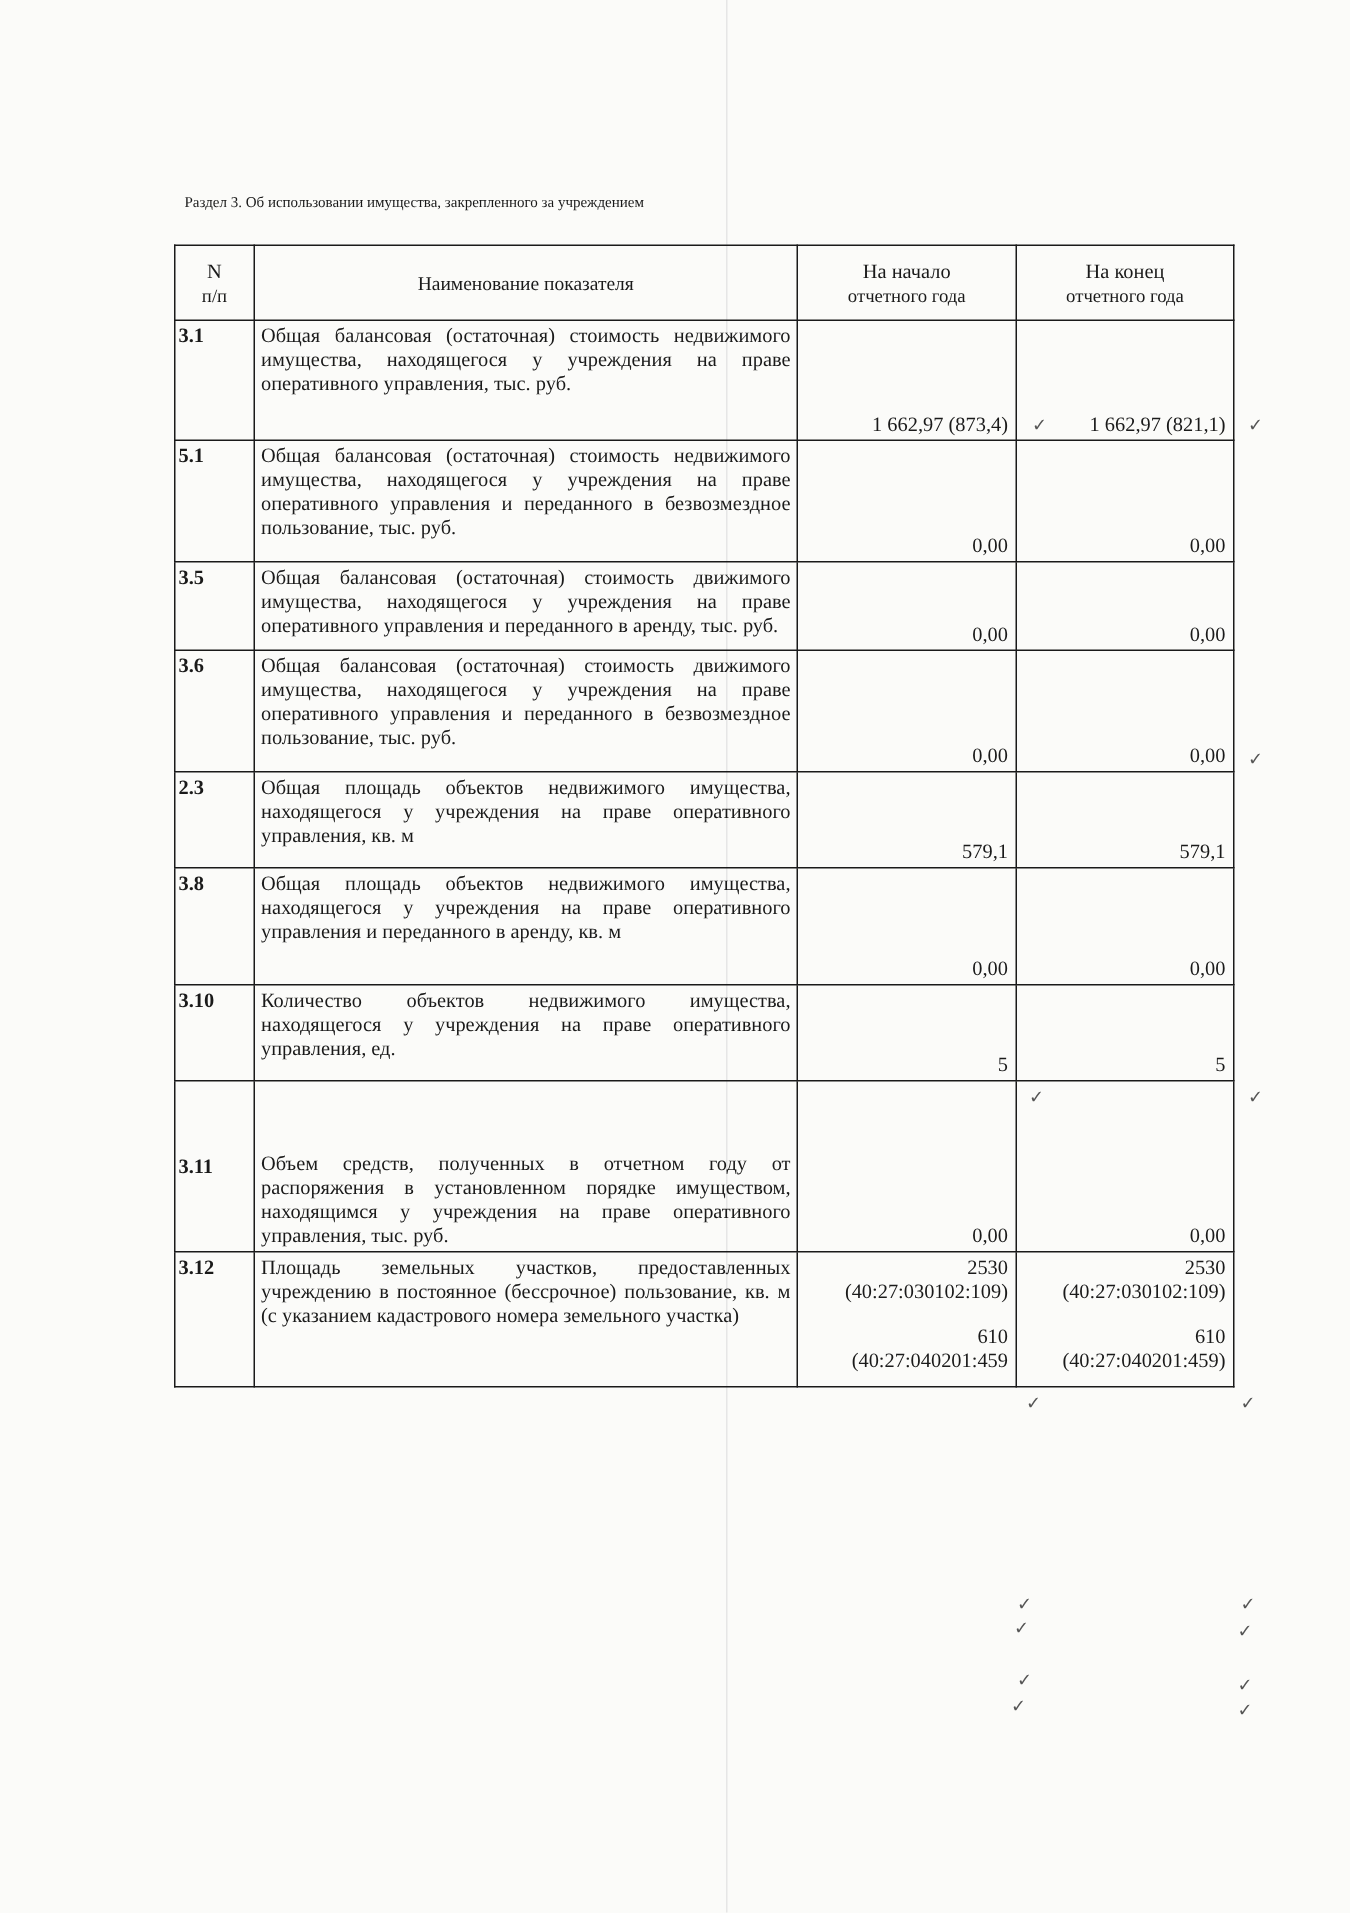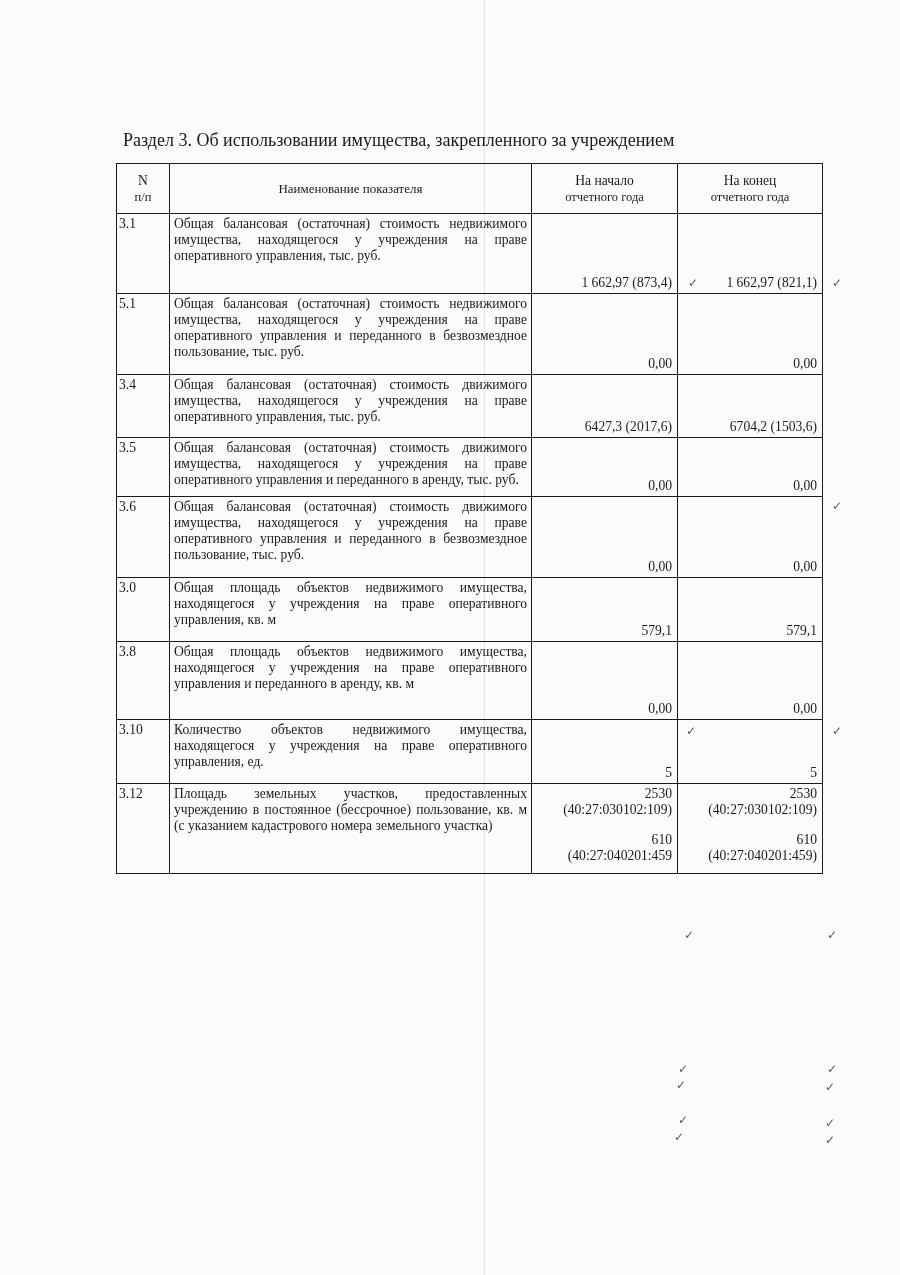--- a/index.html
+++ b/index.html
@@ -2,33 +2,33 @@
 <html><head>
 <meta charset="utf-8">
 <style>
   html, body { margin: 0; padding: 0; }
   body {
     width: 900px; height: 1275px; background: #fbfbf9; position: relative;
     font-family: "Liberation Serif", "DejaVu Serif", serif; color: #1a1a1a;
     overflow: hidden;
   }
   .title {
-    position: absolute; left: 123px; top: 130px; font-size: 18px;
+    position: absolute; left: 123px; top: 130px; font-size: 10px;
   }
   table {
     position: absolute; left: 116px; top: 163px;
     border-collapse: collapse; table-layout: fixed;
     font-size: 13.6px; line-height: 16px;
   }
   td, th {
     border: 1.5px solid #1a1a1a; vertical-align: top; padding: 2px 4px;
   }
   th { font-weight: normal; text-align: center; vertical-align: middle; }
   th .small { font-size: 12.5px; margin-top: 44px; }
-  .num { padding-left: 2px; }
+  .num { padding-left: 2px; font-weight: bold; }
   .name { text-align: justify; }
   .val { text-align: right; vertical-align: bottom; padding-right: 5px; padding-bottom: 2px; }
   .val.multi { vertical-align: top; }
   .val .gap { height: 14px; }
   .mark { position: absolute; color: #555; font-size: 12px; font-family: "DejaVu Sans", sans-serif; }
   .fold { position: absolute; left: 484px; top: 0; width: 1px; height: 1275px; background: #e6e6e6; }
 </style>
 </head>
 <body>
 
@@ -57,55 +57,55 @@
       <td class="name">Общая балансовая (остаточная) стоимость недвижимого имущества, находящегося у учреждения на праве оперативного управления, тыс. руб.</td>
       <td class="val">1 662,97 (873,4)</td>
       <td class="val">1 662,97 (821,1)</td>
     </tr>
     <tr style="height:81px">
       <td class="num">5.1</td>
       <td class="name">Общая балансовая (остаточная) стоимость недвижимого имущества, находящегося у учреждения на праве оперативного управления и переданного в безвозмездное пользование, тыс. руб.</td>
       <td class="val">0,00</td>
       <td class="val">0,00</td>
     </tr>
-    <tr style="height:63px">
-      <td class="num">3.4</td>
-      <td class="name">Общая балансовая (остаточная) стоимость движимого имущества, находящегося у учреждения на праве оперативного управления, тыс. руб.</td>
-      <td class="val">6427,3 (2017,6)</td>
-      <td class="val">6704,2 (1503,6)</td>
-    </tr>
     <tr style="height:59px">
       <td class="num">3.5</td>
       <td class="name">Общая балансовая (остаточная) стоимость движимого имущества, находящегося у учреждения на праве оперативного управления и переданного в аренду, тыс. руб.</td>
       <td class="val">0,00</td>
       <td class="val">0,00</td>
     </tr>
     <tr style="height:81px">
       <td class="num">3.6</td>
       <td class="name">Общая балансовая (остаточная) стоимость движимого имущества, находящегося у учреждения на праве оперативного управления и переданного в безвозмездное пользование, тыс. руб.</td>
       <td class="val">0,00</td>
       <td class="val">0,00</td>
     </tr>
     <tr style="height:64px">
-      <td class="num">3.0</td>
+      <td class="num">2.3</td>
       <td class="name">Общая площадь объектов недвижимого имущества, находящегося у учреждения на праве оперативного управления, кв. м</td>
       <td class="val">579,1</td>
       <td class="val">579,1</td>
     </tr>
     <tr style="height:78px">
       <td class="num">3.8</td>
       <td class="name">Общая площадь объектов недвижимого имущества, находящегося у учреждения на праве оперативного управления и переданного в аренду, кв. м</td>
       <td class="val">0,00</td>
       <td class="val">0,00</td>
     </tr>
     <tr style="height:64px">
       <td class="num">3.10</td>
       <td class="name">Количество объектов недвижимого имущества, находящегося у учреждения на праве оперативного управления, ед.</td>
       <td class="val">5</td>
       <td class="val">5</td>
+    </tr>
+    <tr style="height:114px">
+      <td class="num" style="vertical-align:middle">3.11</td>
+      <td class="name" style="vertical-align:bottom">Объем средств, полученных в отчетном году от распоряжения в установленном порядке имуществом, находящимся у учреждения на праве оперативного управления, тыс. руб.</td>
+      <td class="val">0,00</td>
+      <td class="val">0,00</td>
     </tr>
     <tr style="height:90px">
       <td class="num">3.12</td>
       <td class="name">Площадь земельных участков, предоставленных учреждению в постоянное (бессрочное) пользование, кв. м (с указанием кадастрового номера земельного участка)</td>
       <td class="val multi">
         <div>2530</div>
         <div>(40:27:030102:109)</div>
         <div class="gap"></div>
         <div>610</div>
         <div>(40:27:040201:459</div>

